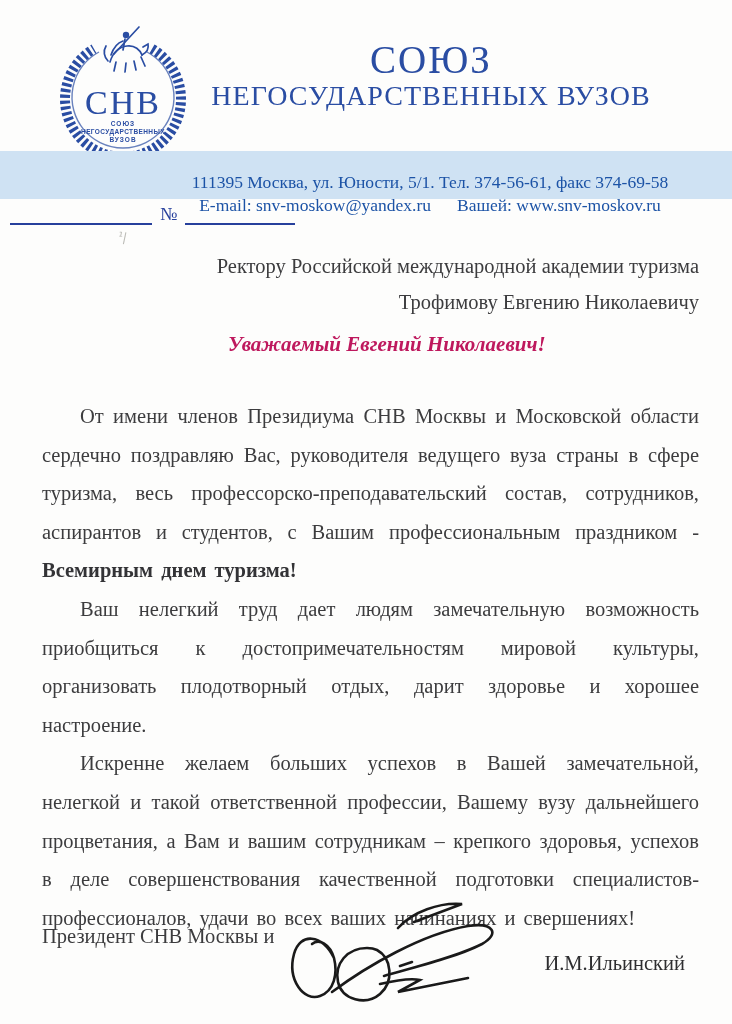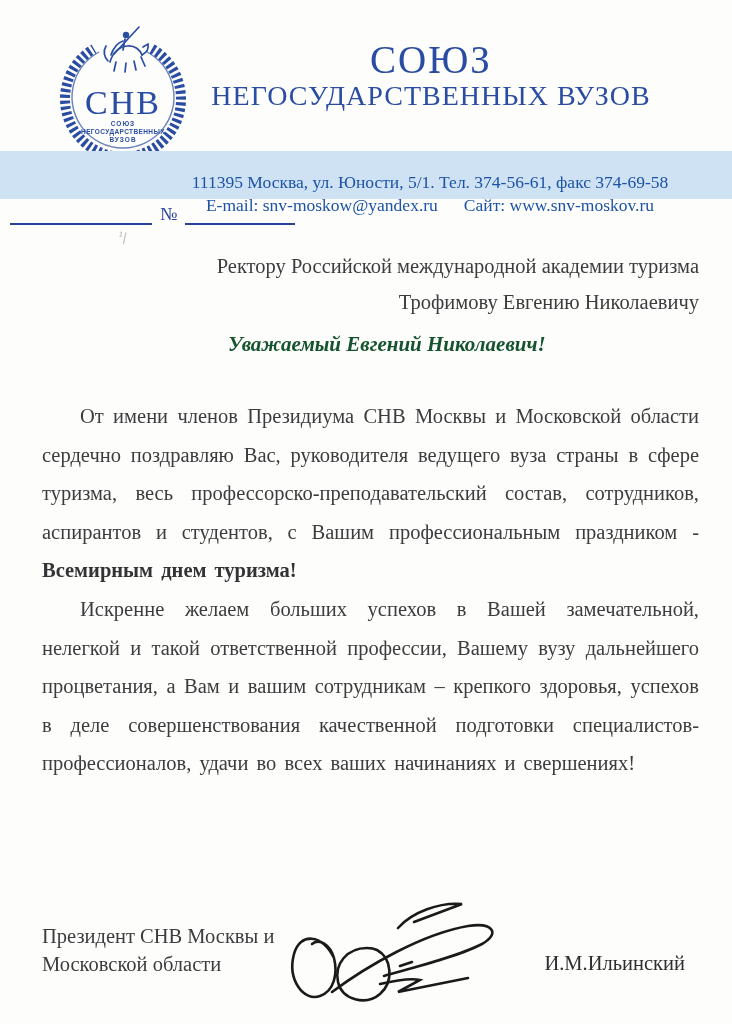--- a/index.html
+++ b/index.html
@@ -37,21 +37,21 @@
   .num-sign{font-size:18px;}
   .pencil-mark{
     position:absolute;left:118px;top:230px;color:#b9b9b4;
     font-size:12px;transform:rotate(12deg);font-family:"DejaVu Sans",sans-serif;
   }
   
   .content{position:absolute;left:42px;right:33px;top:248px;}
   .recipient{text-align:right;font-size:20.5px;line-height:36px;}
   .salutation{
     margin:12px 0 0 186px;font-size:21px;font-weight:bold;font-style:italic;
-    color:#14532d;
+    color:#be185d;
   }
   .body-text{margin-top:40px;}
   .body-text p{
     margin:0;text-align:justify;text-indent:38px;
     font-size:20.5px;line-height:38.6px;word-spacing:3px;
   }
   .emphasis{font-weight:bold;color:#333336;}
   
   .sig-row{position:absolute;left:42px;right:33px;top:916px;height:105px;}
   .sig-title{position:absolute;left:0;top:6px;font-size:20.5px;line-height:28px;}
@@ -86,47 +86,47 @@
   </svg>
 
   <div class="org-titles">
     <div class="org-line1">СОЮЗ</div>
     <div class="org-line2">НЕГОСУДАРСТВЕННЫХ ВУЗОВ</div>
   </div>
 
   <div class="addr-strip">
     <div>111395 Москва, ул. Юности, 5/1. Тел. 374-56-61, факс 374-69-58</div>
     <div>
-      <span>E-mail: snv-moskow@yandex.ru</span><span class="gap"></span><span>Сайт: www.snv-moskov.ru</span>
+      <span>E-mail: snv-moskow@yandex.ru</span><span class="gap"></span><span>Вашей: www.snv-moskov.ru</span>
     </div>
   </div>
 
   <div class="ref-line">
     <span class="ref-blank b1"></span><span class="num-sign">№</span><span class="ref-blank b2"></span>
   </div>
   <div class="pencil-mark">¹|</div>
 
   <div class="content">
     <div class="recipient">
       <div>Ректору Российской международной академии туризма</div>
       <div>Трофимову Евгению Николаевичу</div>
     </div>
 
     <div class="salutation">Уважаемый Евгений Николаевич!</div>
 
     <div class="body-text">
       <p><span>От имени членов Президиума СНВ Москвы и Московской области сердечно поздравляю Вас, руководителя ведущего  вуза страны в сфере туризма,  весь профессорско-преподавательский состав, сотрудников, аспирантов и студентов, с Вашим профессиональным праздником - </span><span class="emphasis">Всемирным днем туризма!</span></p>
+      <p>Ваш нелегкий труд  дает людям  замечательную возможность приобщиться  к  достопримечательностям  мировой  культуры, организовать плодотворный отдых, дарит  здоровье и  хорошее настроение.</p>
       <p>Искренне желаем больших успехов в Вашей замечательной, нелегкой и такой ответственной  профессии, Вашему вузу дальнейшего процветания, а Вам и вашим сотрудникам – крепкого здоровья, успехов в деле совершенствования качественной подготовки специалистов-профессионалов, удачи во всех ваших начинаниях  и свершениях!</p>
     </div>
   </div>
 
   <div class="sig-row">
     <div class="sig-title">
       <div>Президент СНВ Москвы и</div>
-      <div>Московской области</div>
     </div>
 
     <svg class="sig-scribble" viewBox="0 0 245 125" aria-hidden="true">
       <g fill="none" stroke="#1a1a1a" stroke-width="2.6" stroke-linecap="round">
 
         <path d="M62,62 C50,38 28,36 22,58 C15,84 32,106 48,100 C62,95 66,78 62,62 C58,48 47,42 40,48"></path>
 
         <path d="M95,52 C75,52 62,68 66,86 C70,104 94,110 108,98 C122,86 120,62 105,54 C101,52 98,52 95,52 Z"></path>
 
         <path d="M60,96 C95,70 150,38 196,30 C222,26 228,38 210,48 C185,61 140,72 112,80"></path>

